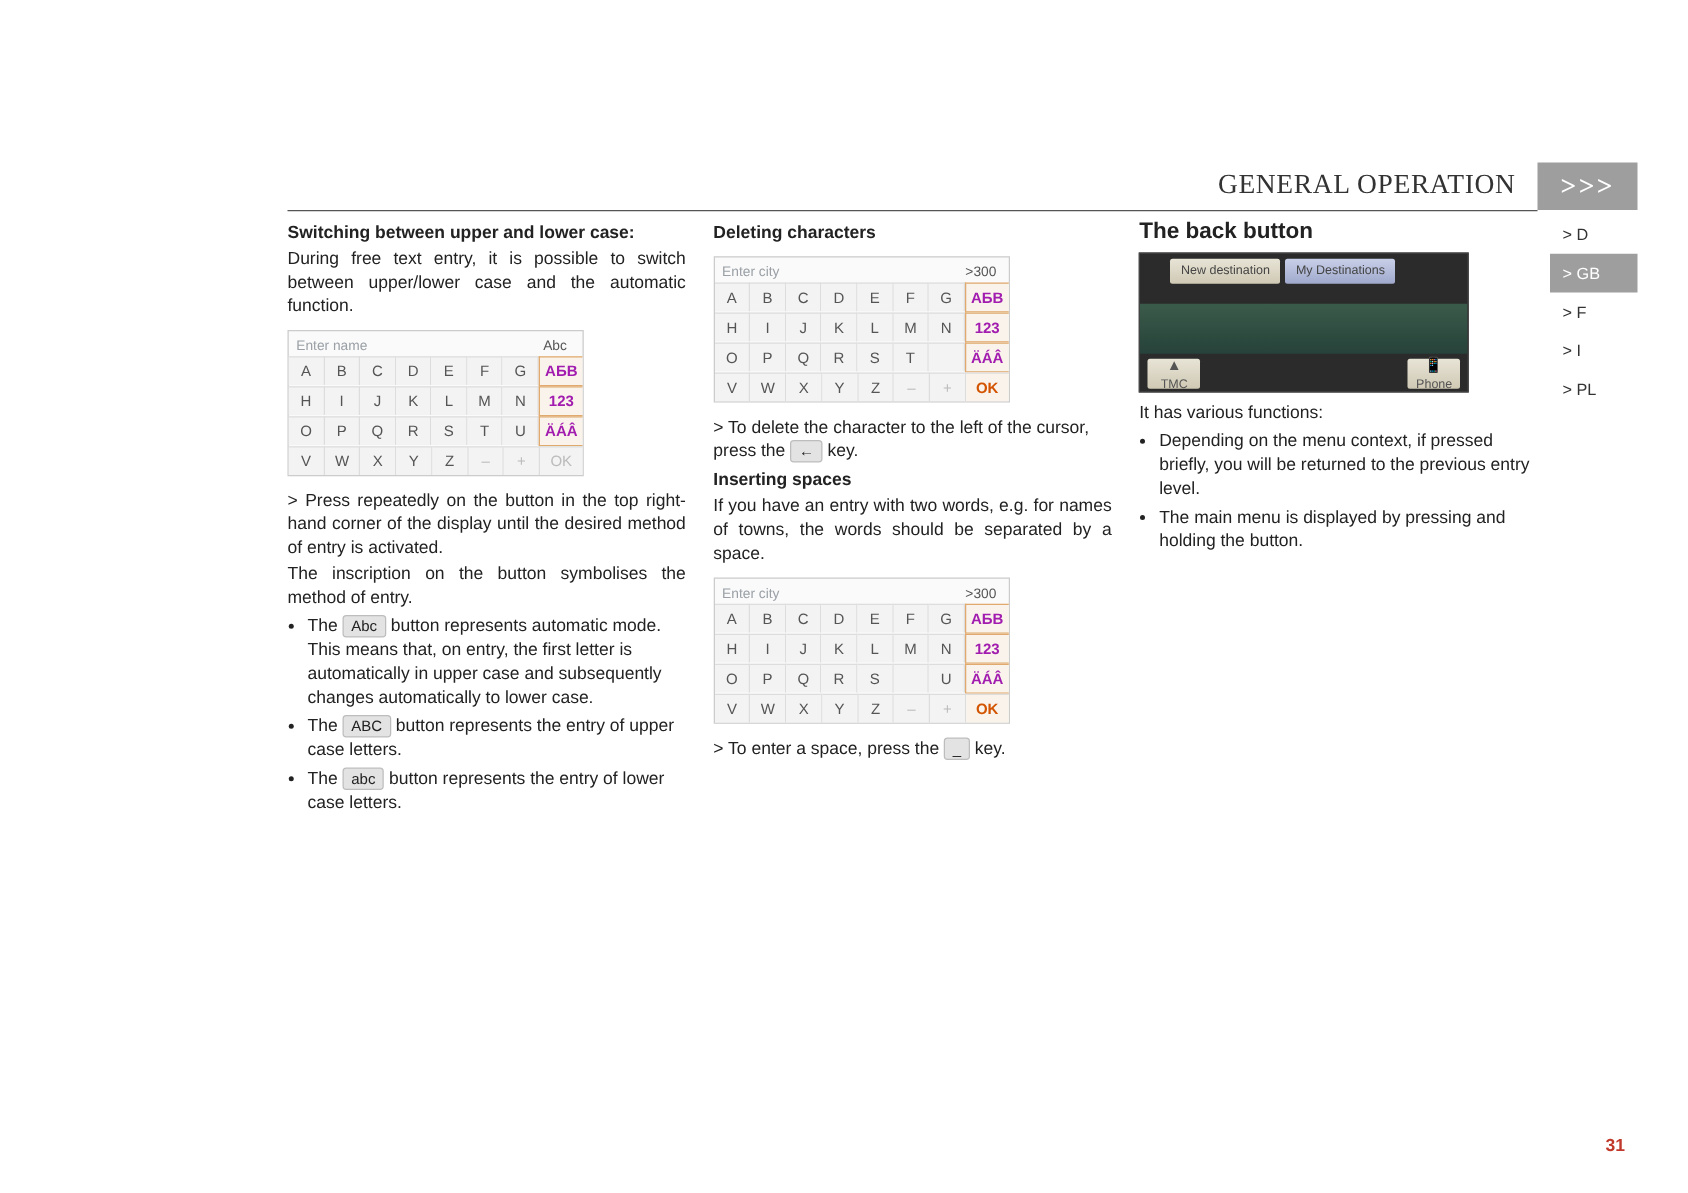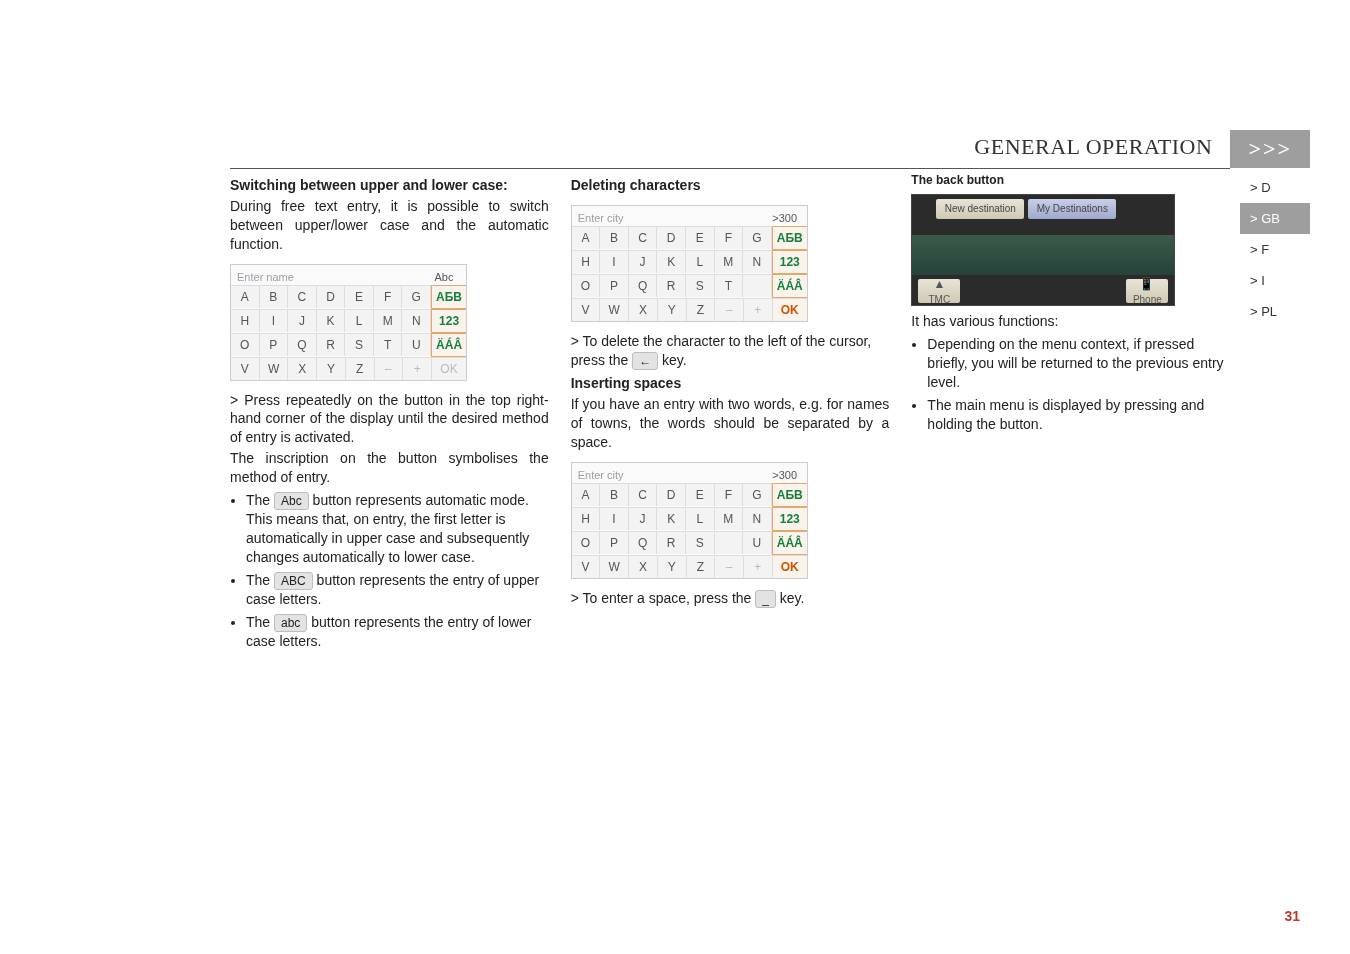--- a/index.html
+++ b/index.html
@@ -44,21 +44,21 @@
   .columns {
     position: absolute;
     top: 172px;
     left: 230px;
     right: 120px;
     display: flex;
     column-gap: 22px;
   }
   .col { flex: 1 1 0; font-size: 14px; line-height: 1.35; }
   .col h4 { margin: 4px 0 2px; font-size: 14px; }
-  .col h3 { margin: 0 0 2px; font-size: 12px; }
+  .col h3 { margin: 0 0 2px; font-size: 18px; }
   .justify { text-align: justify; }
   .entry { margin: 0 0 2px; }
   .bullets { padding-left: 16px; margin: 4px 0; }
   .bullets li { margin-bottom: 4px; }
   .keychip {
     display: inline-block;
     background: #e3e3e3;
     border: 1px solid #bdbdbd;
     border-radius: 3px;
     padding: 0 6px;
@@ -110,21 +110,21 @@
     text-align: center;
     font-size: 12px;
     color: #555;
     border-top: 1px solid #ddd;
     border-right: 1px solid #ddd;
     background: #f3f3f3;
   }
   .kbd-row .k:last-child { border-right: 0; }
   .kbd-row .side { width: 34px; flex: none; }
   .kbd .ok    { color: #d35400; font-weight: bold; background:#f9f3eb; }
-  .kbd .hl    { color: #15803d; font-weight: bold; background:#f9f3eb; border:1px solid #e0a96d;}
+  .kbd .hl    { color: #a21caf; font-weight: bold; background:#f9f3eb; border:1px solid #e0a96d;}
   .kbd .dim   { color: #bbb; }
 
   
   .device {
     width: 215px;
     height: 110px;
     background: #2b2b2b;
     border: 1px solid #444;
     position: relative;
     margin: 6px 0 6px;

